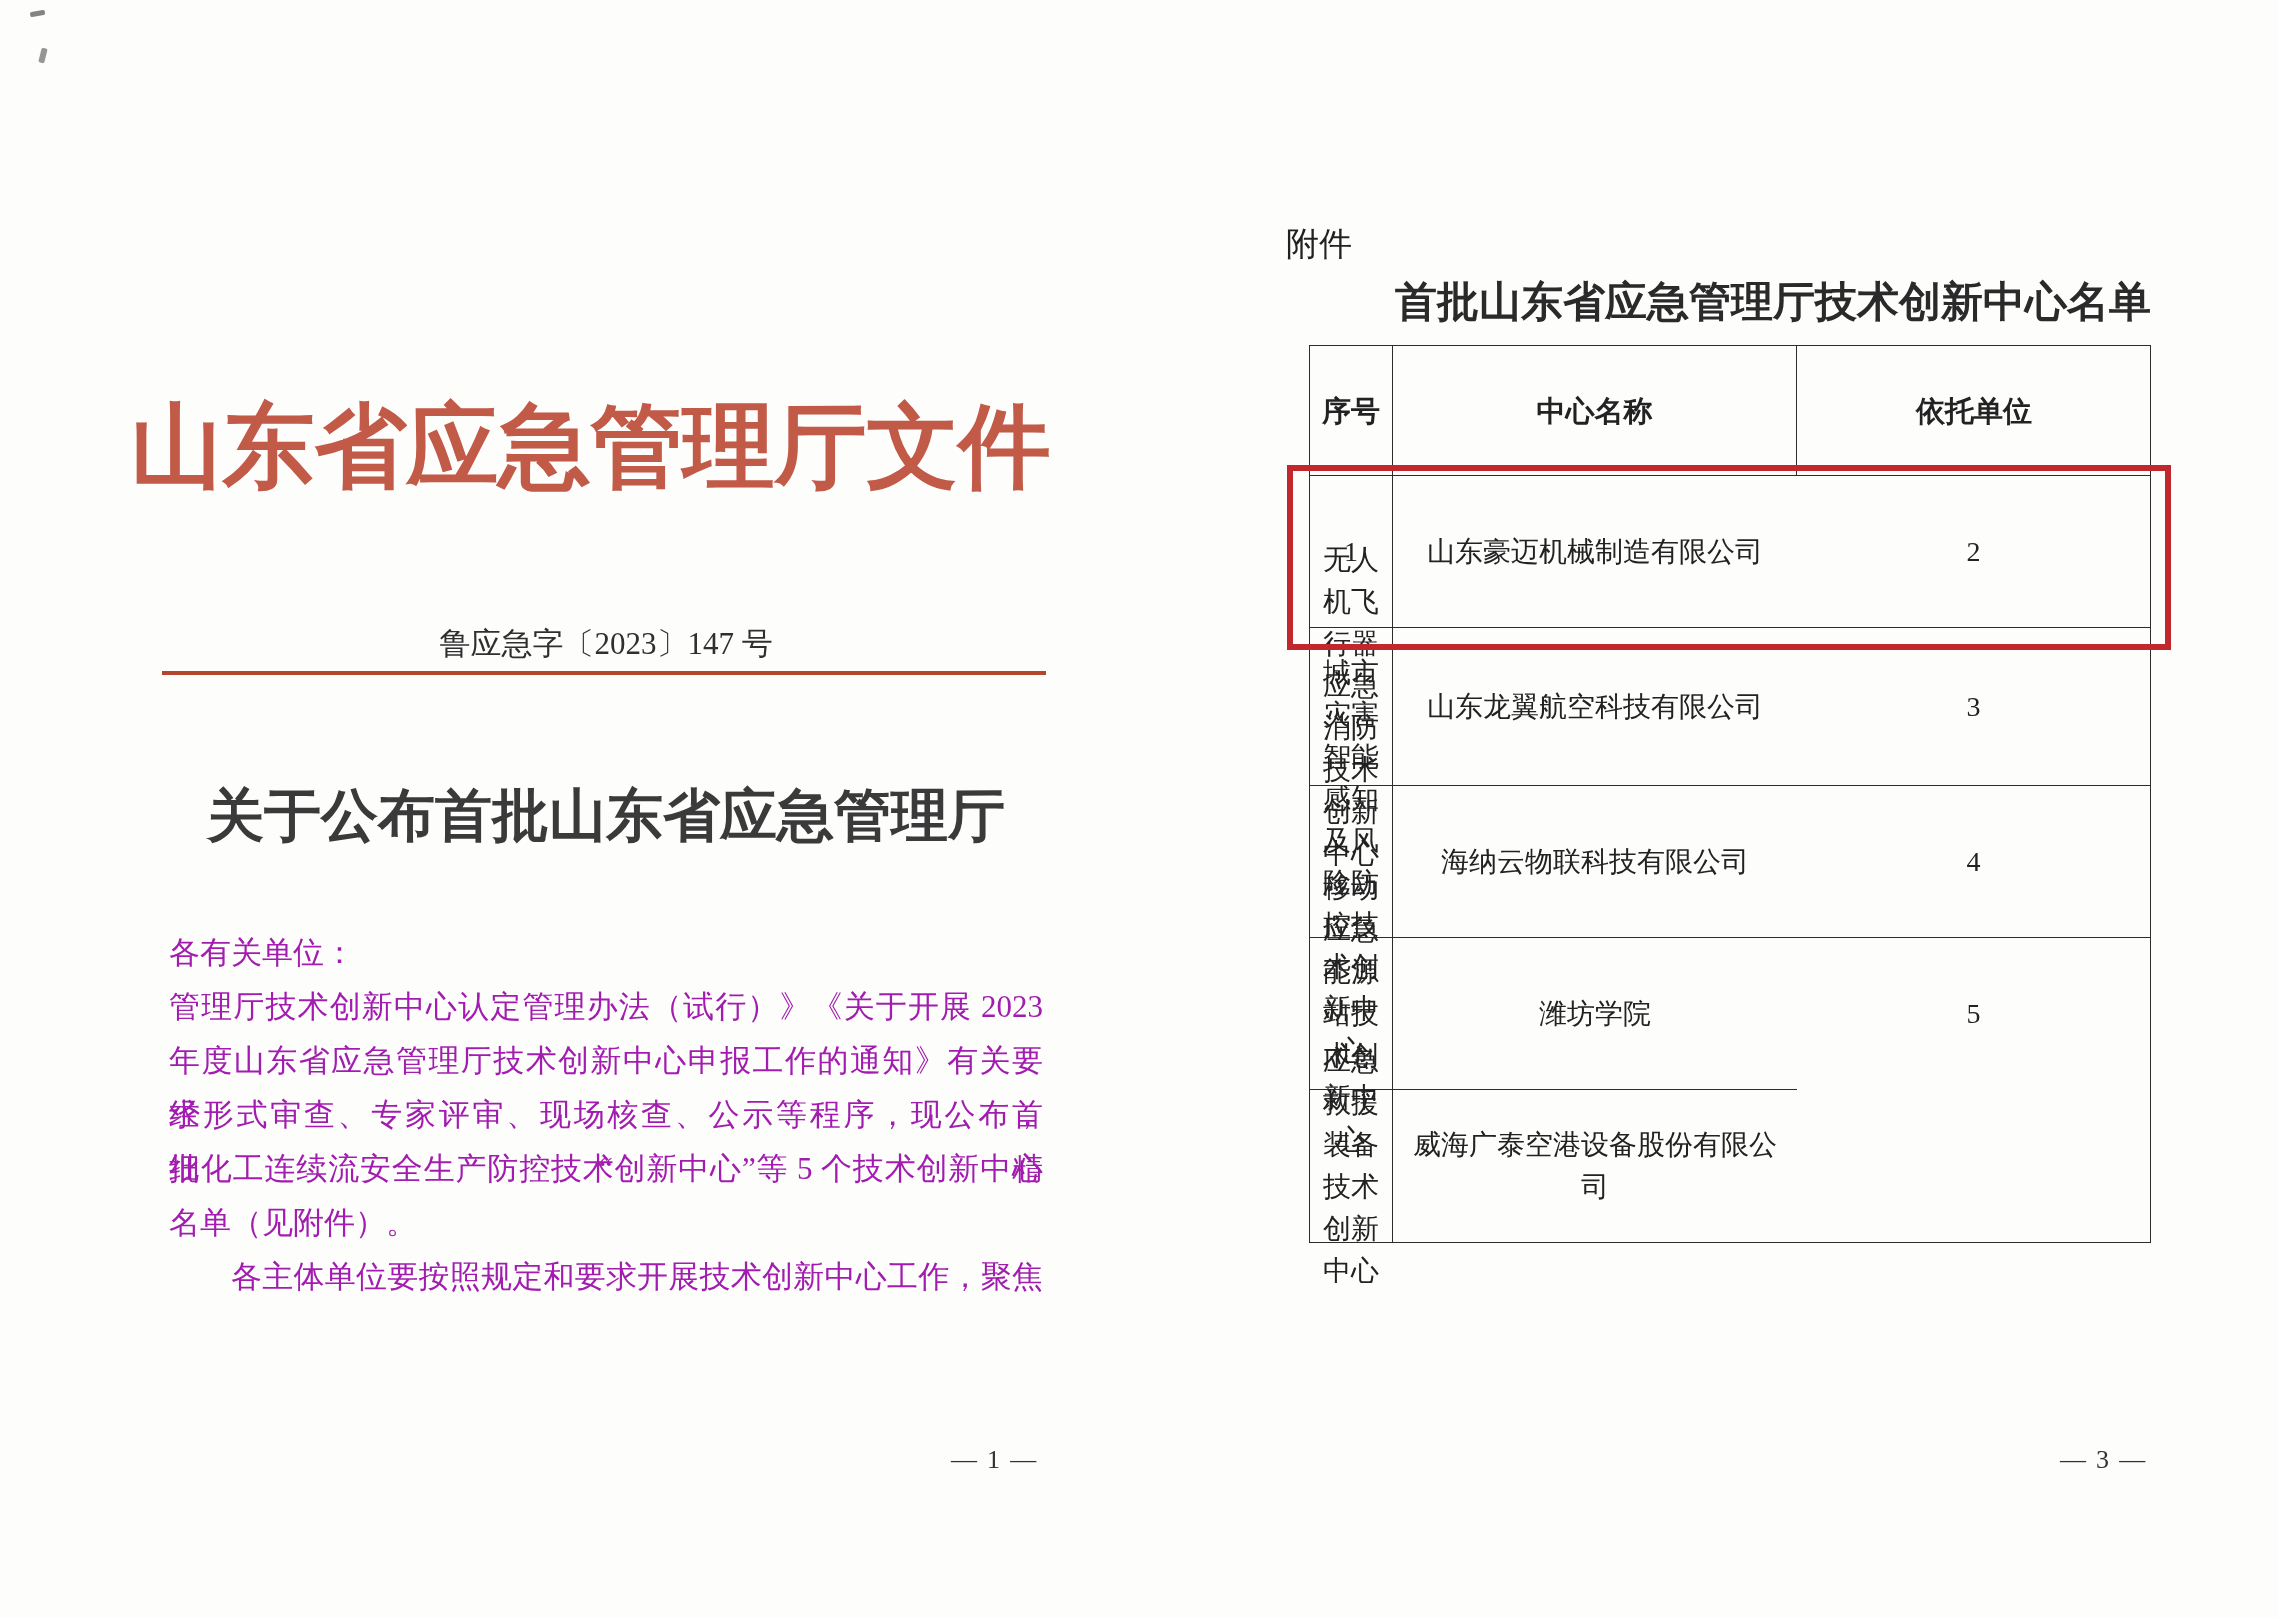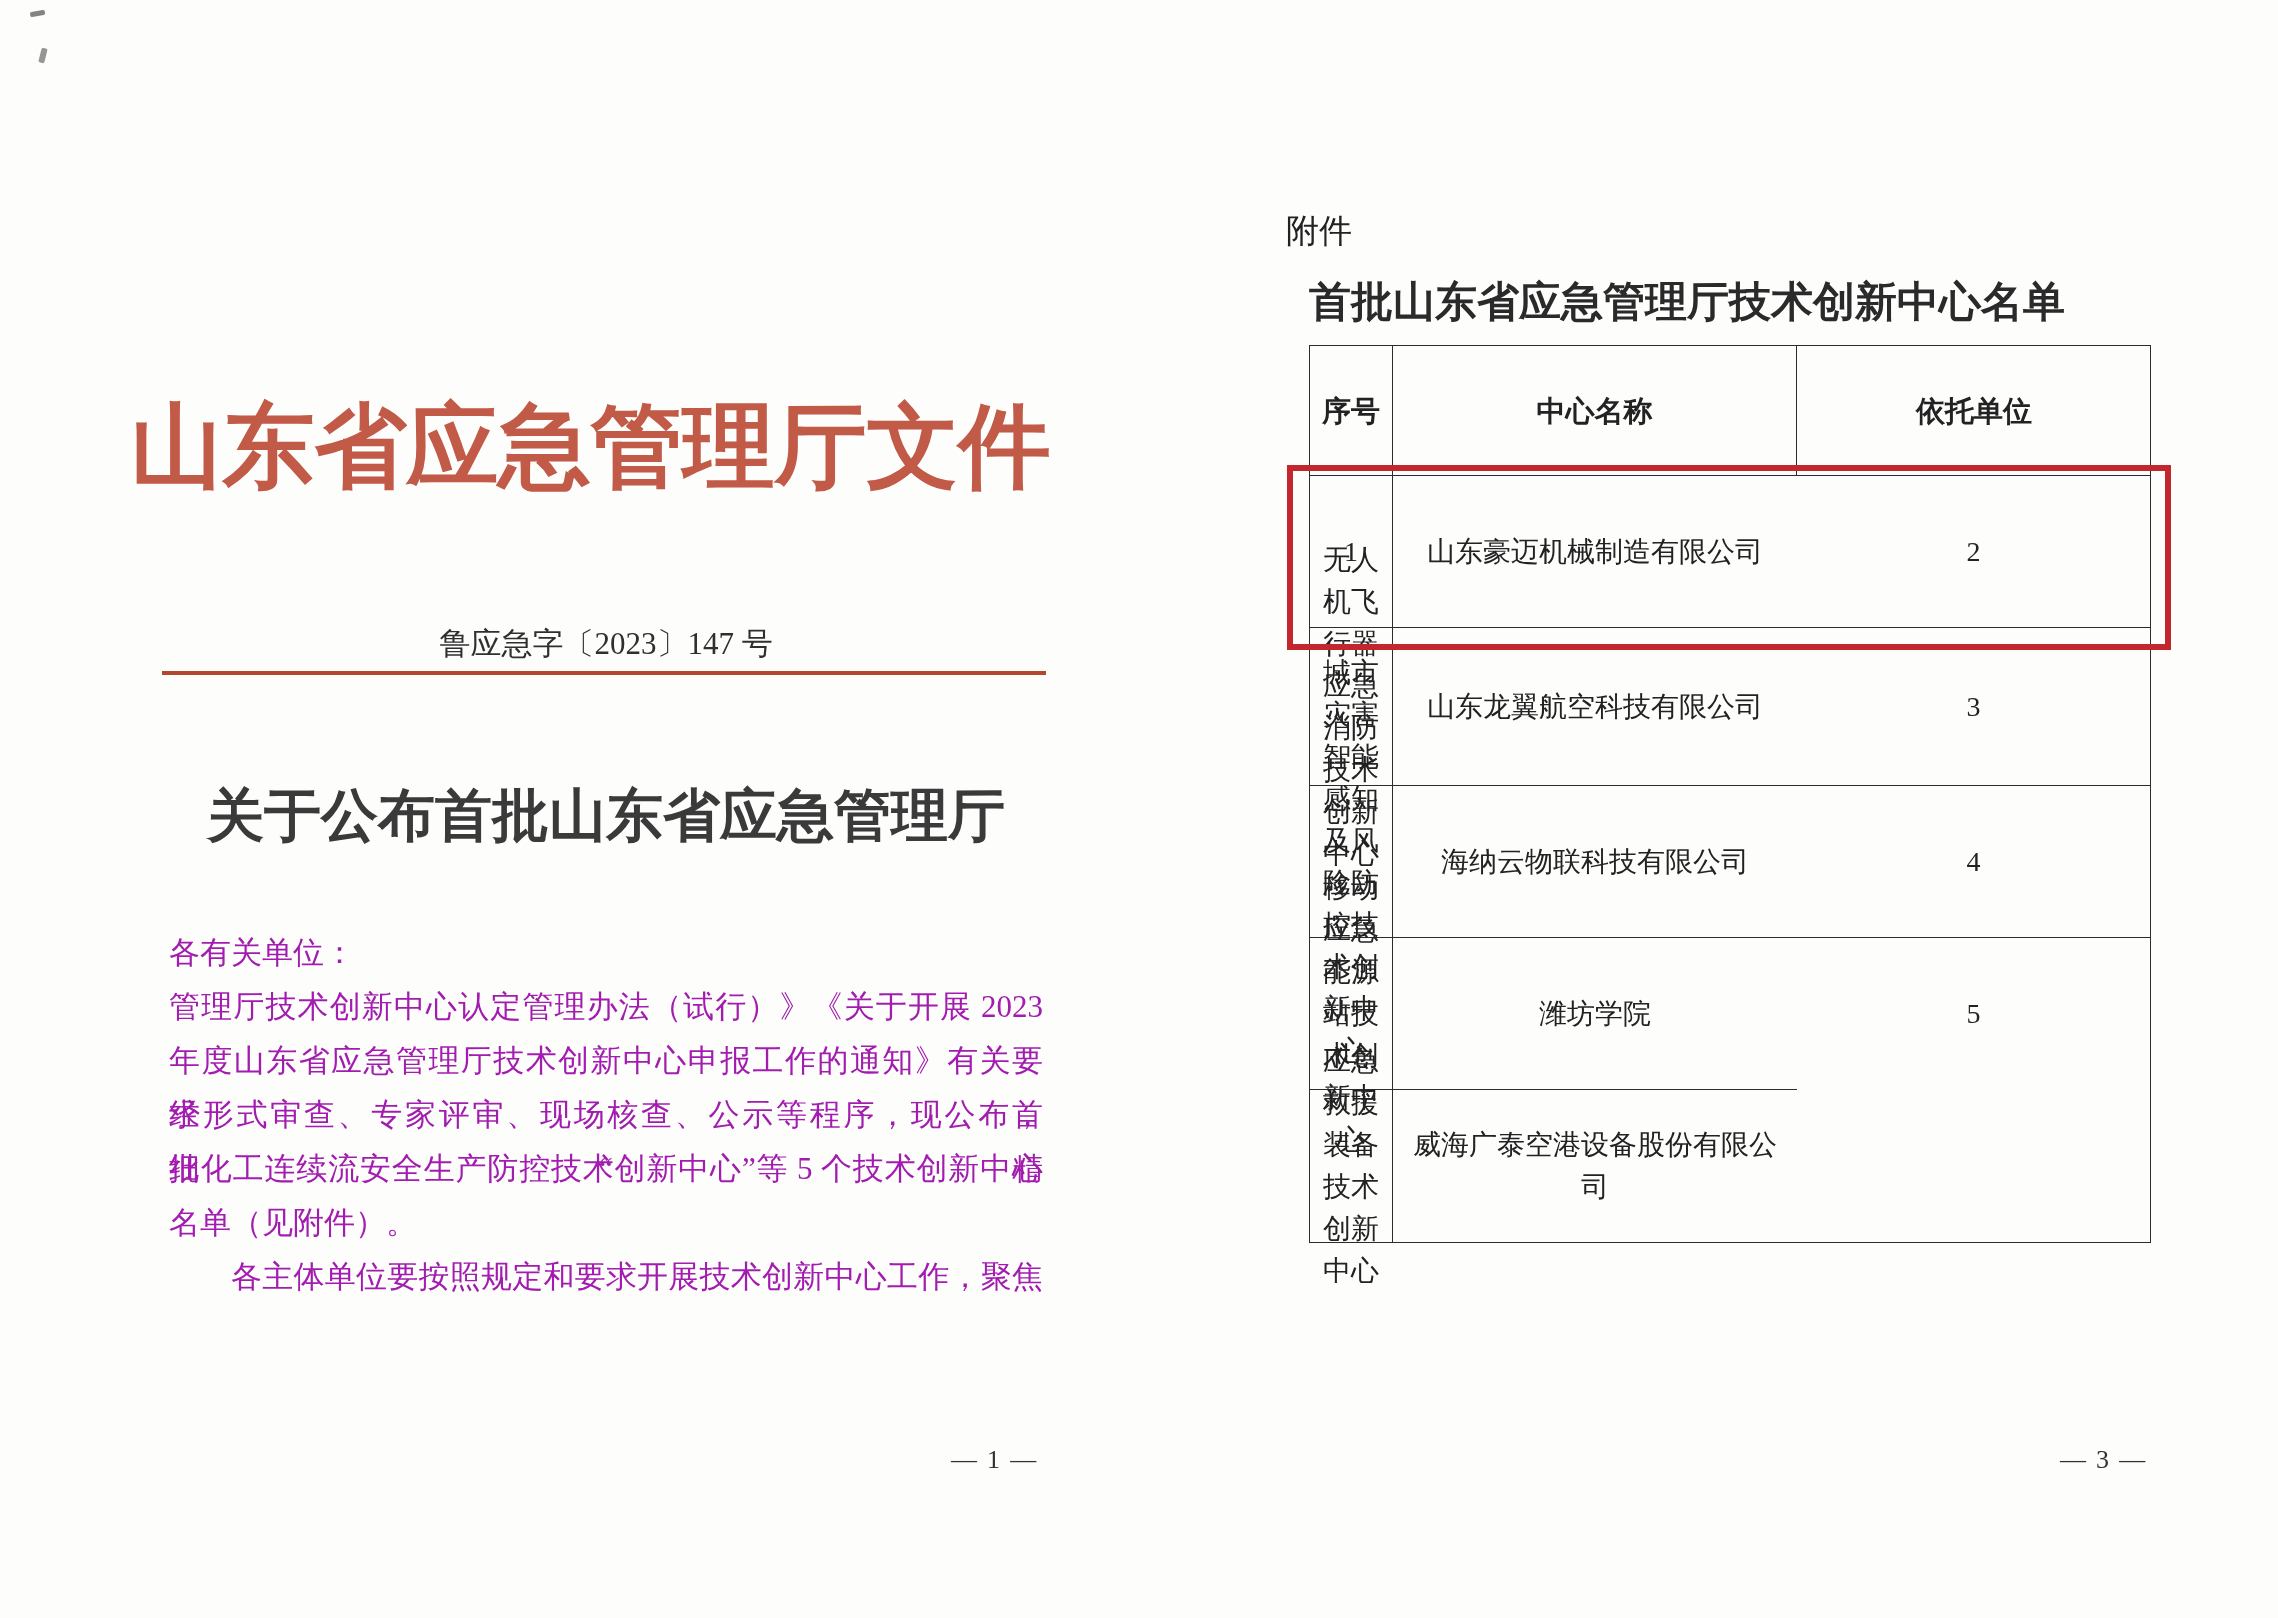--- a/index.html
+++ b/index.html
@@ -45,25 +45,25 @@
     text-align:justify;
     text-align-last:justify;
   }
   .body-line.indent{text-indent:2em;}
   .page-num{
     font-size:26px;letter-spacing:1.8px;color:#333;line-height:31px;
   }
 
   
   .attachment-label{
-    left:1286px;top:211px;font-size:33px;color:#222;line-height:41px;
+    left:1286px;top:224px;font-size:33px;color:#222;line-height:41px;
   }
   .table-title{
     left:1309px;top:275px;width:842px;
-    text-align:left;font-size:42px;font-weight:bold;color:#2a2a2a;line-height:55px;
+    text-align:right;font-size:42px;font-weight:bold;color:#2a2a2a;line-height:55px;
   }
   .centers-table{
     left:1309px;top:345px;width:842px;
     display:grid;
     grid-template-columns:83px 404px 354px;
     grid-template-rows:130px 152px 158px 152px 152px 152px;
     border:1.8px solid #2c2c2c;
     box-sizing:border-box;
     background:transparent;
   }

